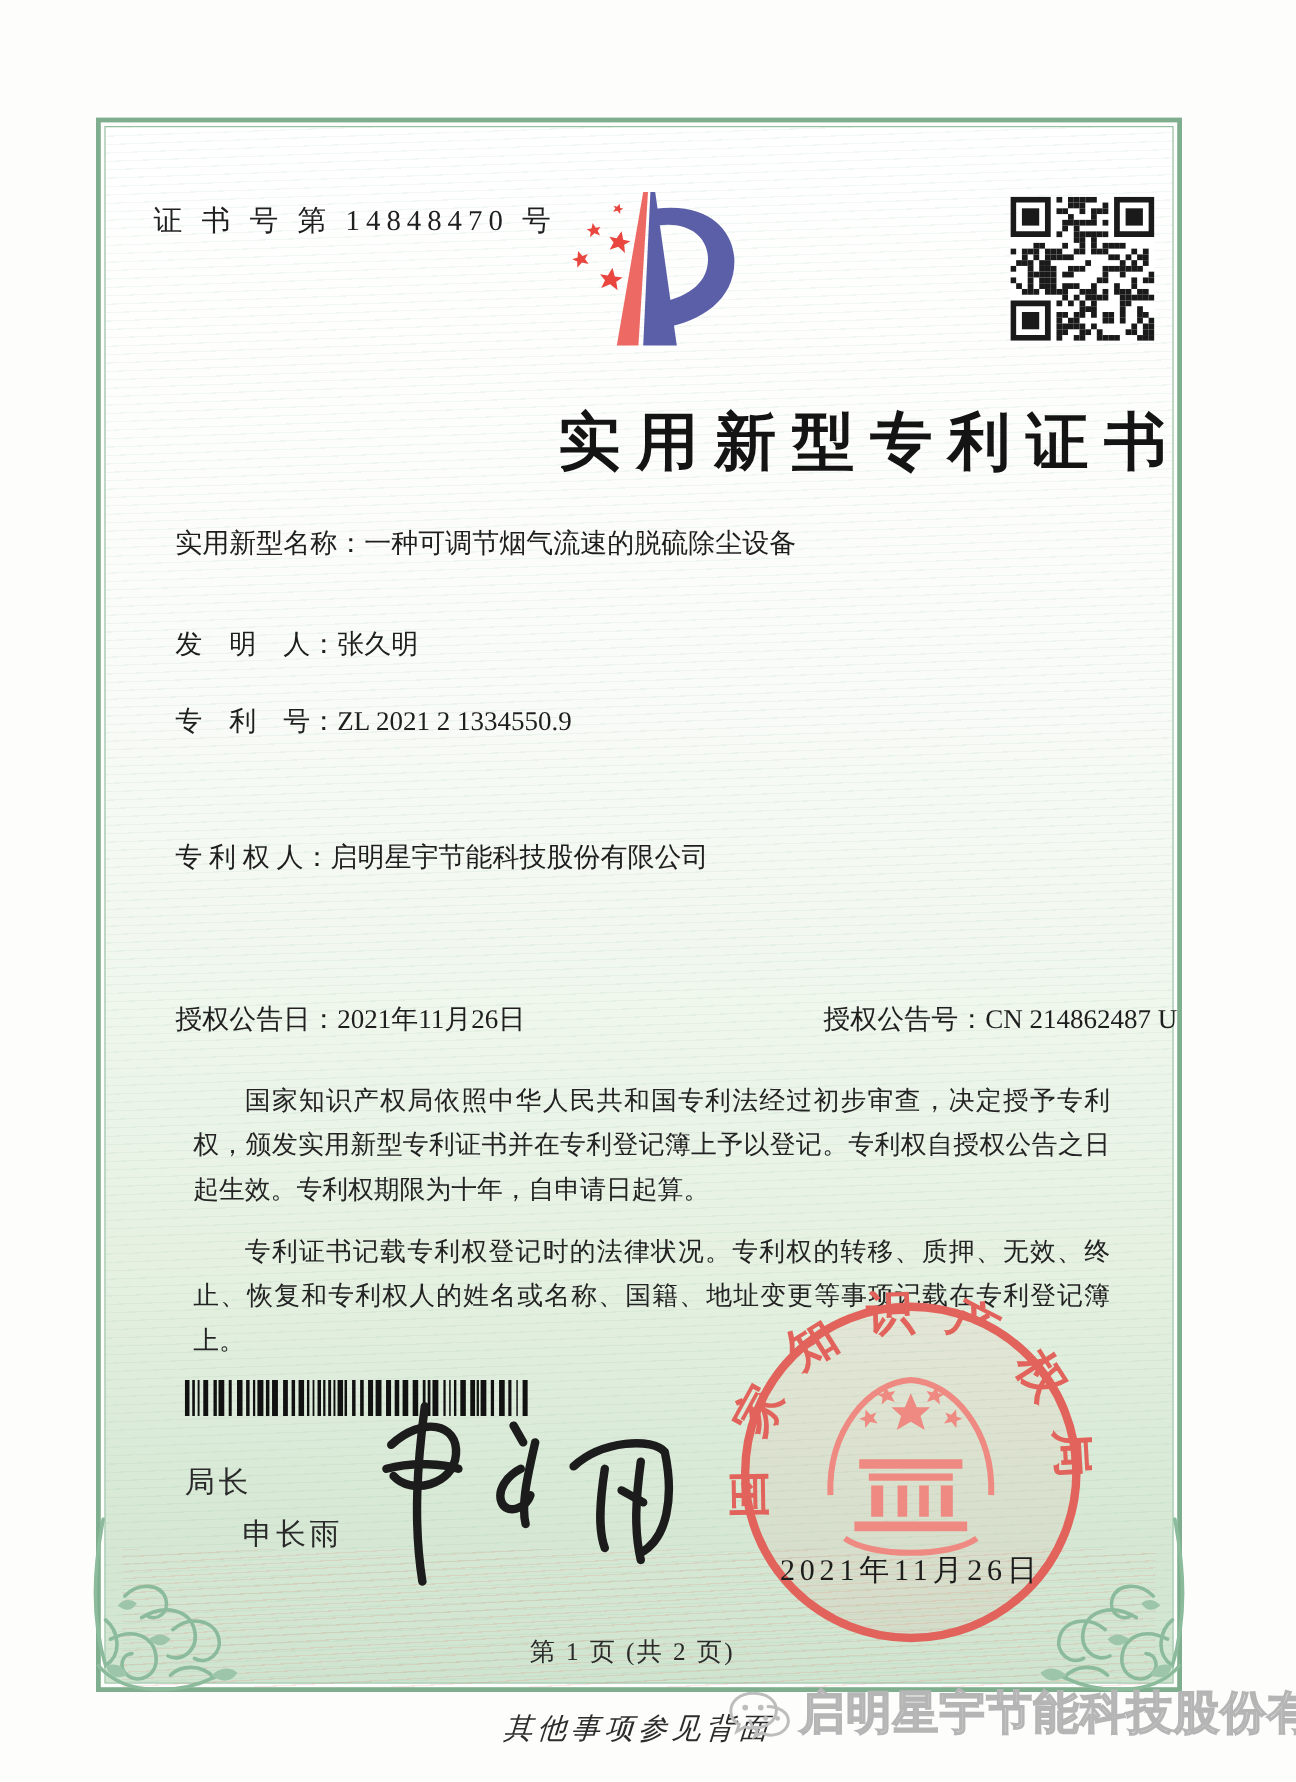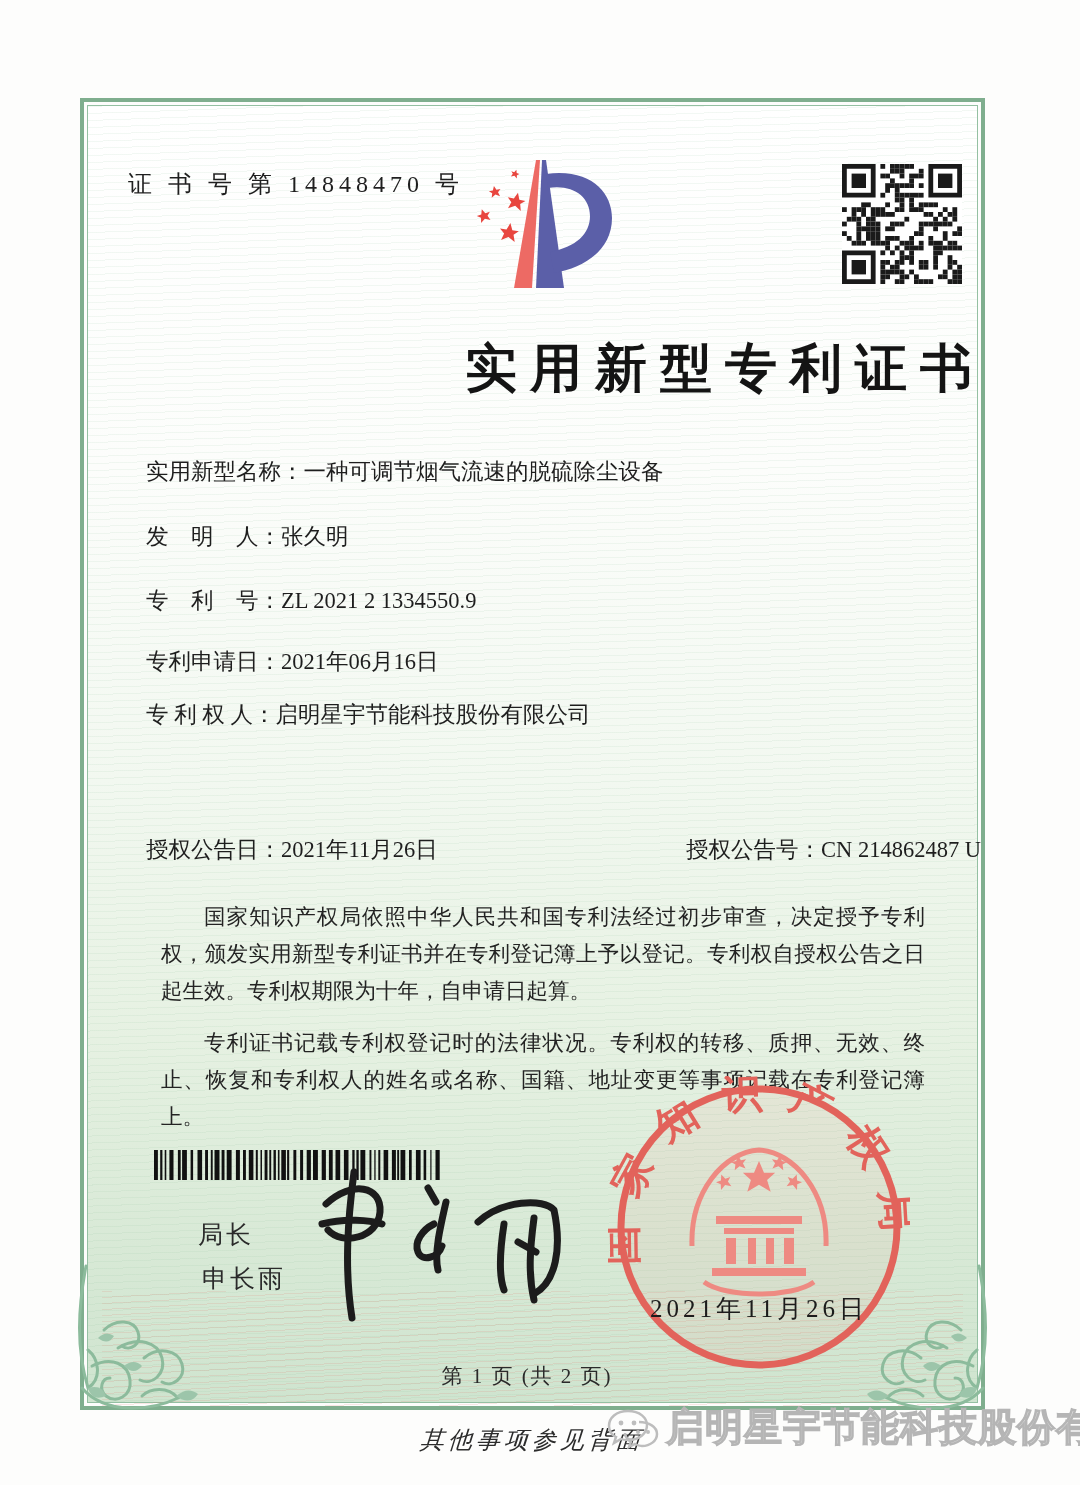--- a/index.html
+++ b/index.html
@@ -41,21 +41,21 @@
   .fvalue{max-width:640px;line-height:32px;}
   .grant-no{position:absolute;left:540px;top:0;white-space:pre;text-align:right;}
   
   .paras{
     position:absolute;left:146px;top:884px;width:794px;
     font-size:21.5px;line-height:37px;text-align:justify;color:#232323;
   }
   .paras p{margin:15px;text-indent:2em;}
   
   .barcode{position:absolute;left:154px;top:1150px;width:292px;height:30px;}
-  .director-title{position:absolute;left:154px;top:1218px;font-size:25px;letter-spacing:3px;margin-left:44px;}
+  .director-title{position:absolute;left:154px;top:1218px;font-size:25px;letter-spacing:3px;}
   .director-name{position:absolute;left:154px;top:1262px;font-size:25px;letter-spacing:3px;margin-left:48px;}
   .signature{position:absolute;left:282px;top:1158px;width:300px;height:170px;}
   .seal{position:absolute;left:608px;top:1076px;width:302px;height:302px;}
   .seal-date{position:absolute;left:650px;top:1292px;font-size:25px;letter-spacing:4px;color:#1c1c1c;}
   .page-footer{position:absolute;left:80px;top:1362px;width:894px;text-align:center;font-size:21px;letter-spacing:2px;}
   .back-note{
     position:absolute;left:420px;top:1424px;font-size:24px;font-style:italic;
     letter-spacing:4px;color:#2c2c2c;transform:skewX(-4deg);
   }
   .watermark{position:absolute;left:606px;top:1402px;display:flex;align-items:center;gap:6px;}
@@ -351,35 +351,31 @@
         <rect x="8" y="8" width="12" height="12"></rect>
         <path d="M72,0 h28 v28 h-28z M76,4 v20 h20 v-20z" fill-rule="evenodd"></path>
         <rect x="80" y="8" width="12" height="12"></rect>
         <path d="M0,72 h28 v28 h-28z M4,76 v20 h20 v-20z" fill-rule="evenodd"></path>
         <rect x="8" y="80" width="12" height="12"></rect>
       </g>
   </svg>
 
   <div class="title">实用新型专利证书</div>
 
-  <div class="frow" style="top:456px">
+  <div class="frow" style="top:437px">
     <span class="flabel">实用新型名称：</span>
     <span class="fvalue">一种可调节烟气流速的脱硫除尘设备</span>
   </div>
   <div class="frow" style="top:521px">
     <span class="flabel">发　明　人：</span>
     <span class="fvalue">张久明</span>
   </div>
   <div class="frow" style="top:585px">
     <span class="flabel">专　利　号：</span>
     <span class="fvalue">ZL 2021 2 1334550.9</span>
-  </div>
-  <div class="frow" style="top:646px">
-    <span class="flabel">专利申请日：</span>
-    <span class="fvalue">2021年06月16日</span>
   </div>
   <div class="frow" style="top:699px">
     <span class="flabel">专 利 权 人：</span>
     <span class="fvalue">启明星宇节能科技股份有限公司</span>
   </div>
   <div class="frow" style="top:834px;width:794px">
     <span class="flabel">授权公告日：</span>
     <span class="fvalue">2021年11月26日</span>
     <span class="grant-no"><span>授权公告号：</span><span>CN 214862487 U</span></span>
   </div>

